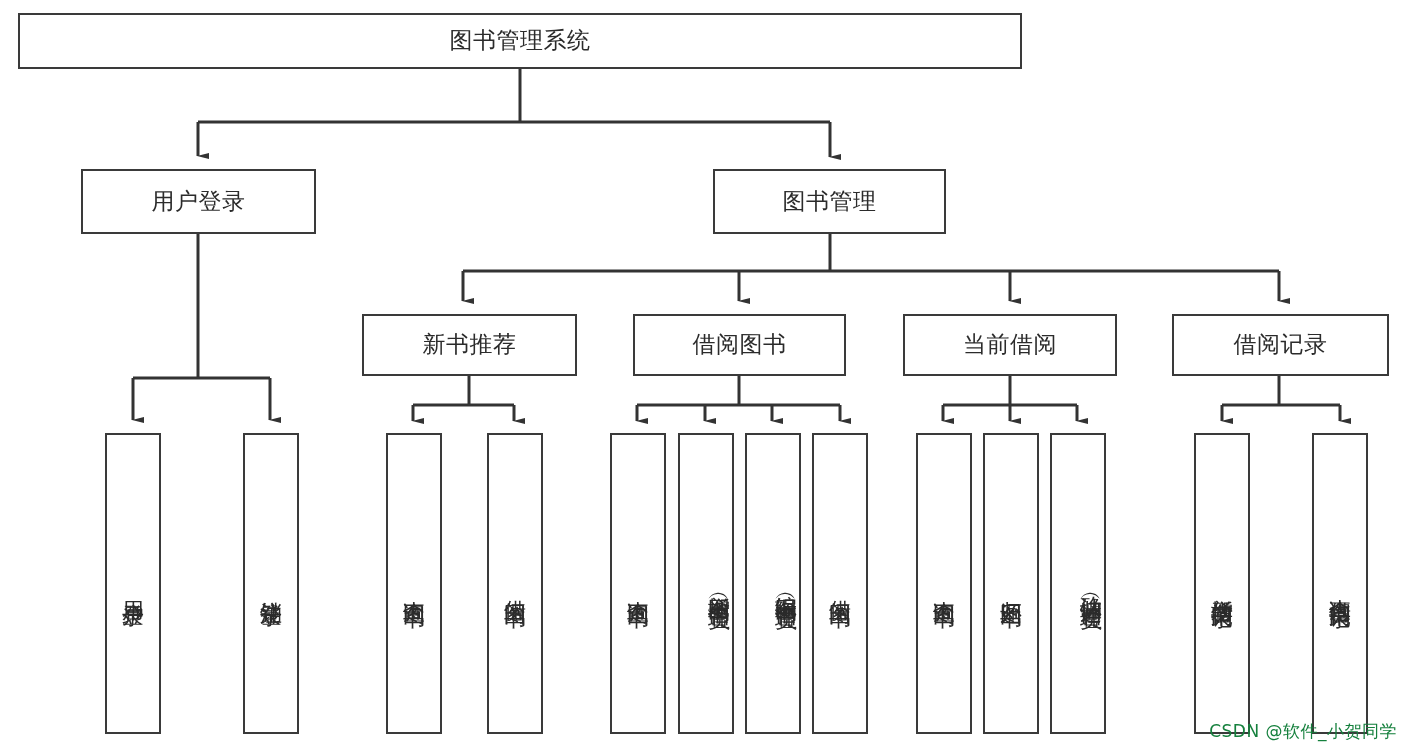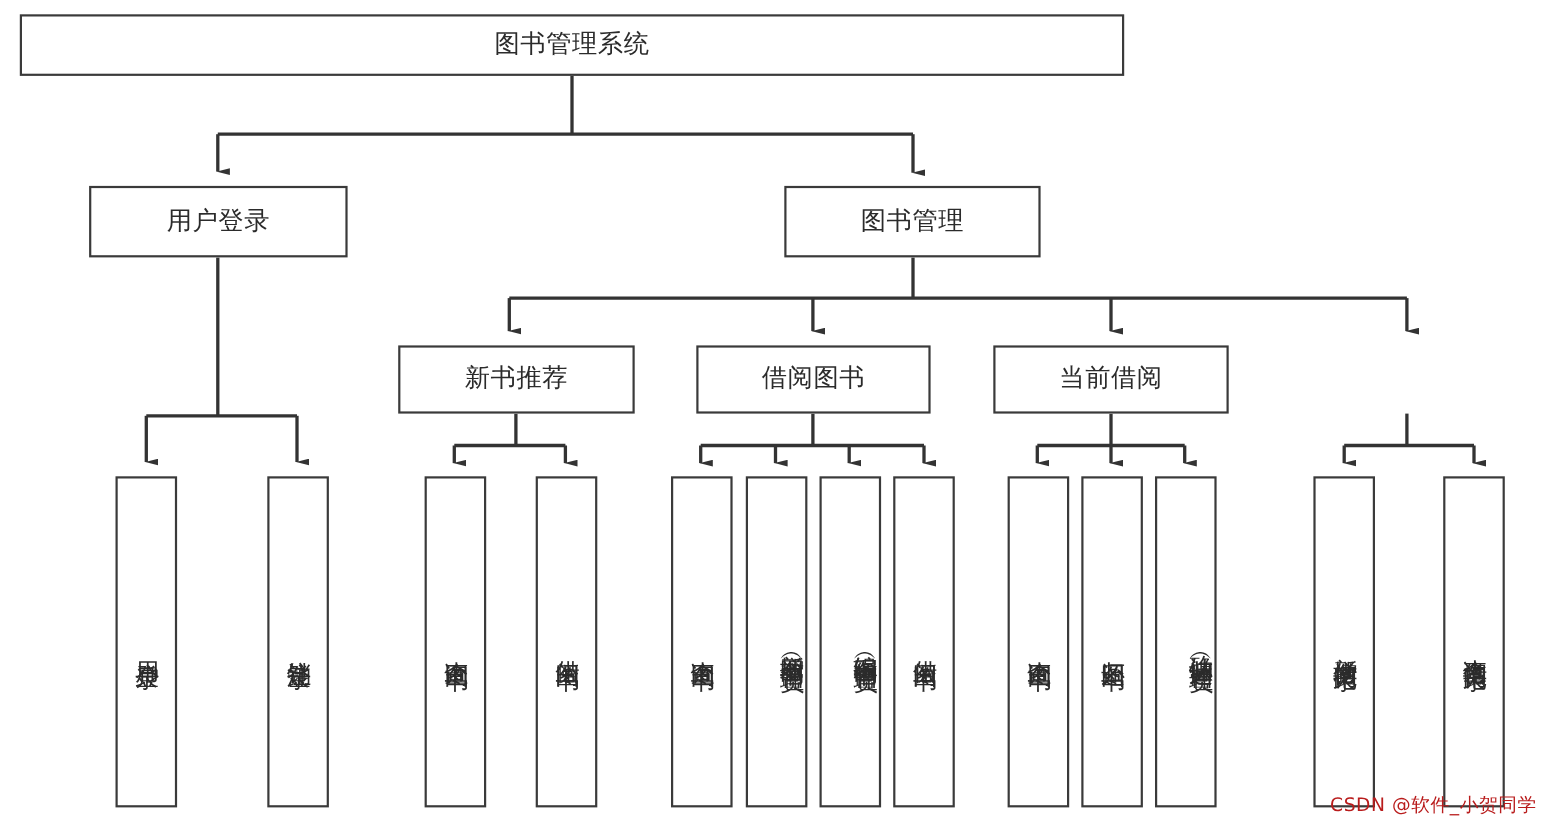--- a/index.html
+++ b/index.html
@@ -52,21 +52,21 @@
     top: 0;
     width: 1405px;
     height: 747px;
     pointer-events: none;
   }
   .watermark {
     position: absolute;
     right: 8px;
     bottom: 4px;
     font-size: 17px;
-    color: #b91c1c;
+    color: #15803d;
     letter-spacing: 0.5px;
     white-space: nowrap;
   }
 </style>
 </head>
 <body>
 
 <div id="canvas">
 
   <svg class="wires" viewBox="0 0 1405 747">
@@ -133,20 +133,23 @@
 
   <div class="node horiz" style="left:362px; top:314px; width:215px; height:62px;">
     <span class="lbl">新书推荐</span>
   </div>
   <div class="node horiz" style="left:633px; top:314px; width:213px; height:62px;">
     <span class="lbl">借阅图书</span>
   </div>
   <div class="node horiz" style="left:903px; top:314px; width:214px; height:62px;justify-content:center;">
     <span class="lbl">当前借阅</span>
   </div>
+  <div class="node horiz" style="left:1172px; top:314px; width:217px; height:62px;">
+    <span class="lbl">借阅记录</span>
+  </div>
 
   <div class="node vert center" style="left:105px; top:433px; width:56px; height:301px;">
     <span class="lbl">用户登录</span>
   </div>
   <div class="node vert center" style="left:243px; top:433px; width:56px; height:301px;">
     <span class="lbl">注销登录</span>
   </div>
 
   <div class="node vert center" style="left:386px; top:433px; width:56px; height:301px;">
     <span class="lbl">查询图书</span>

